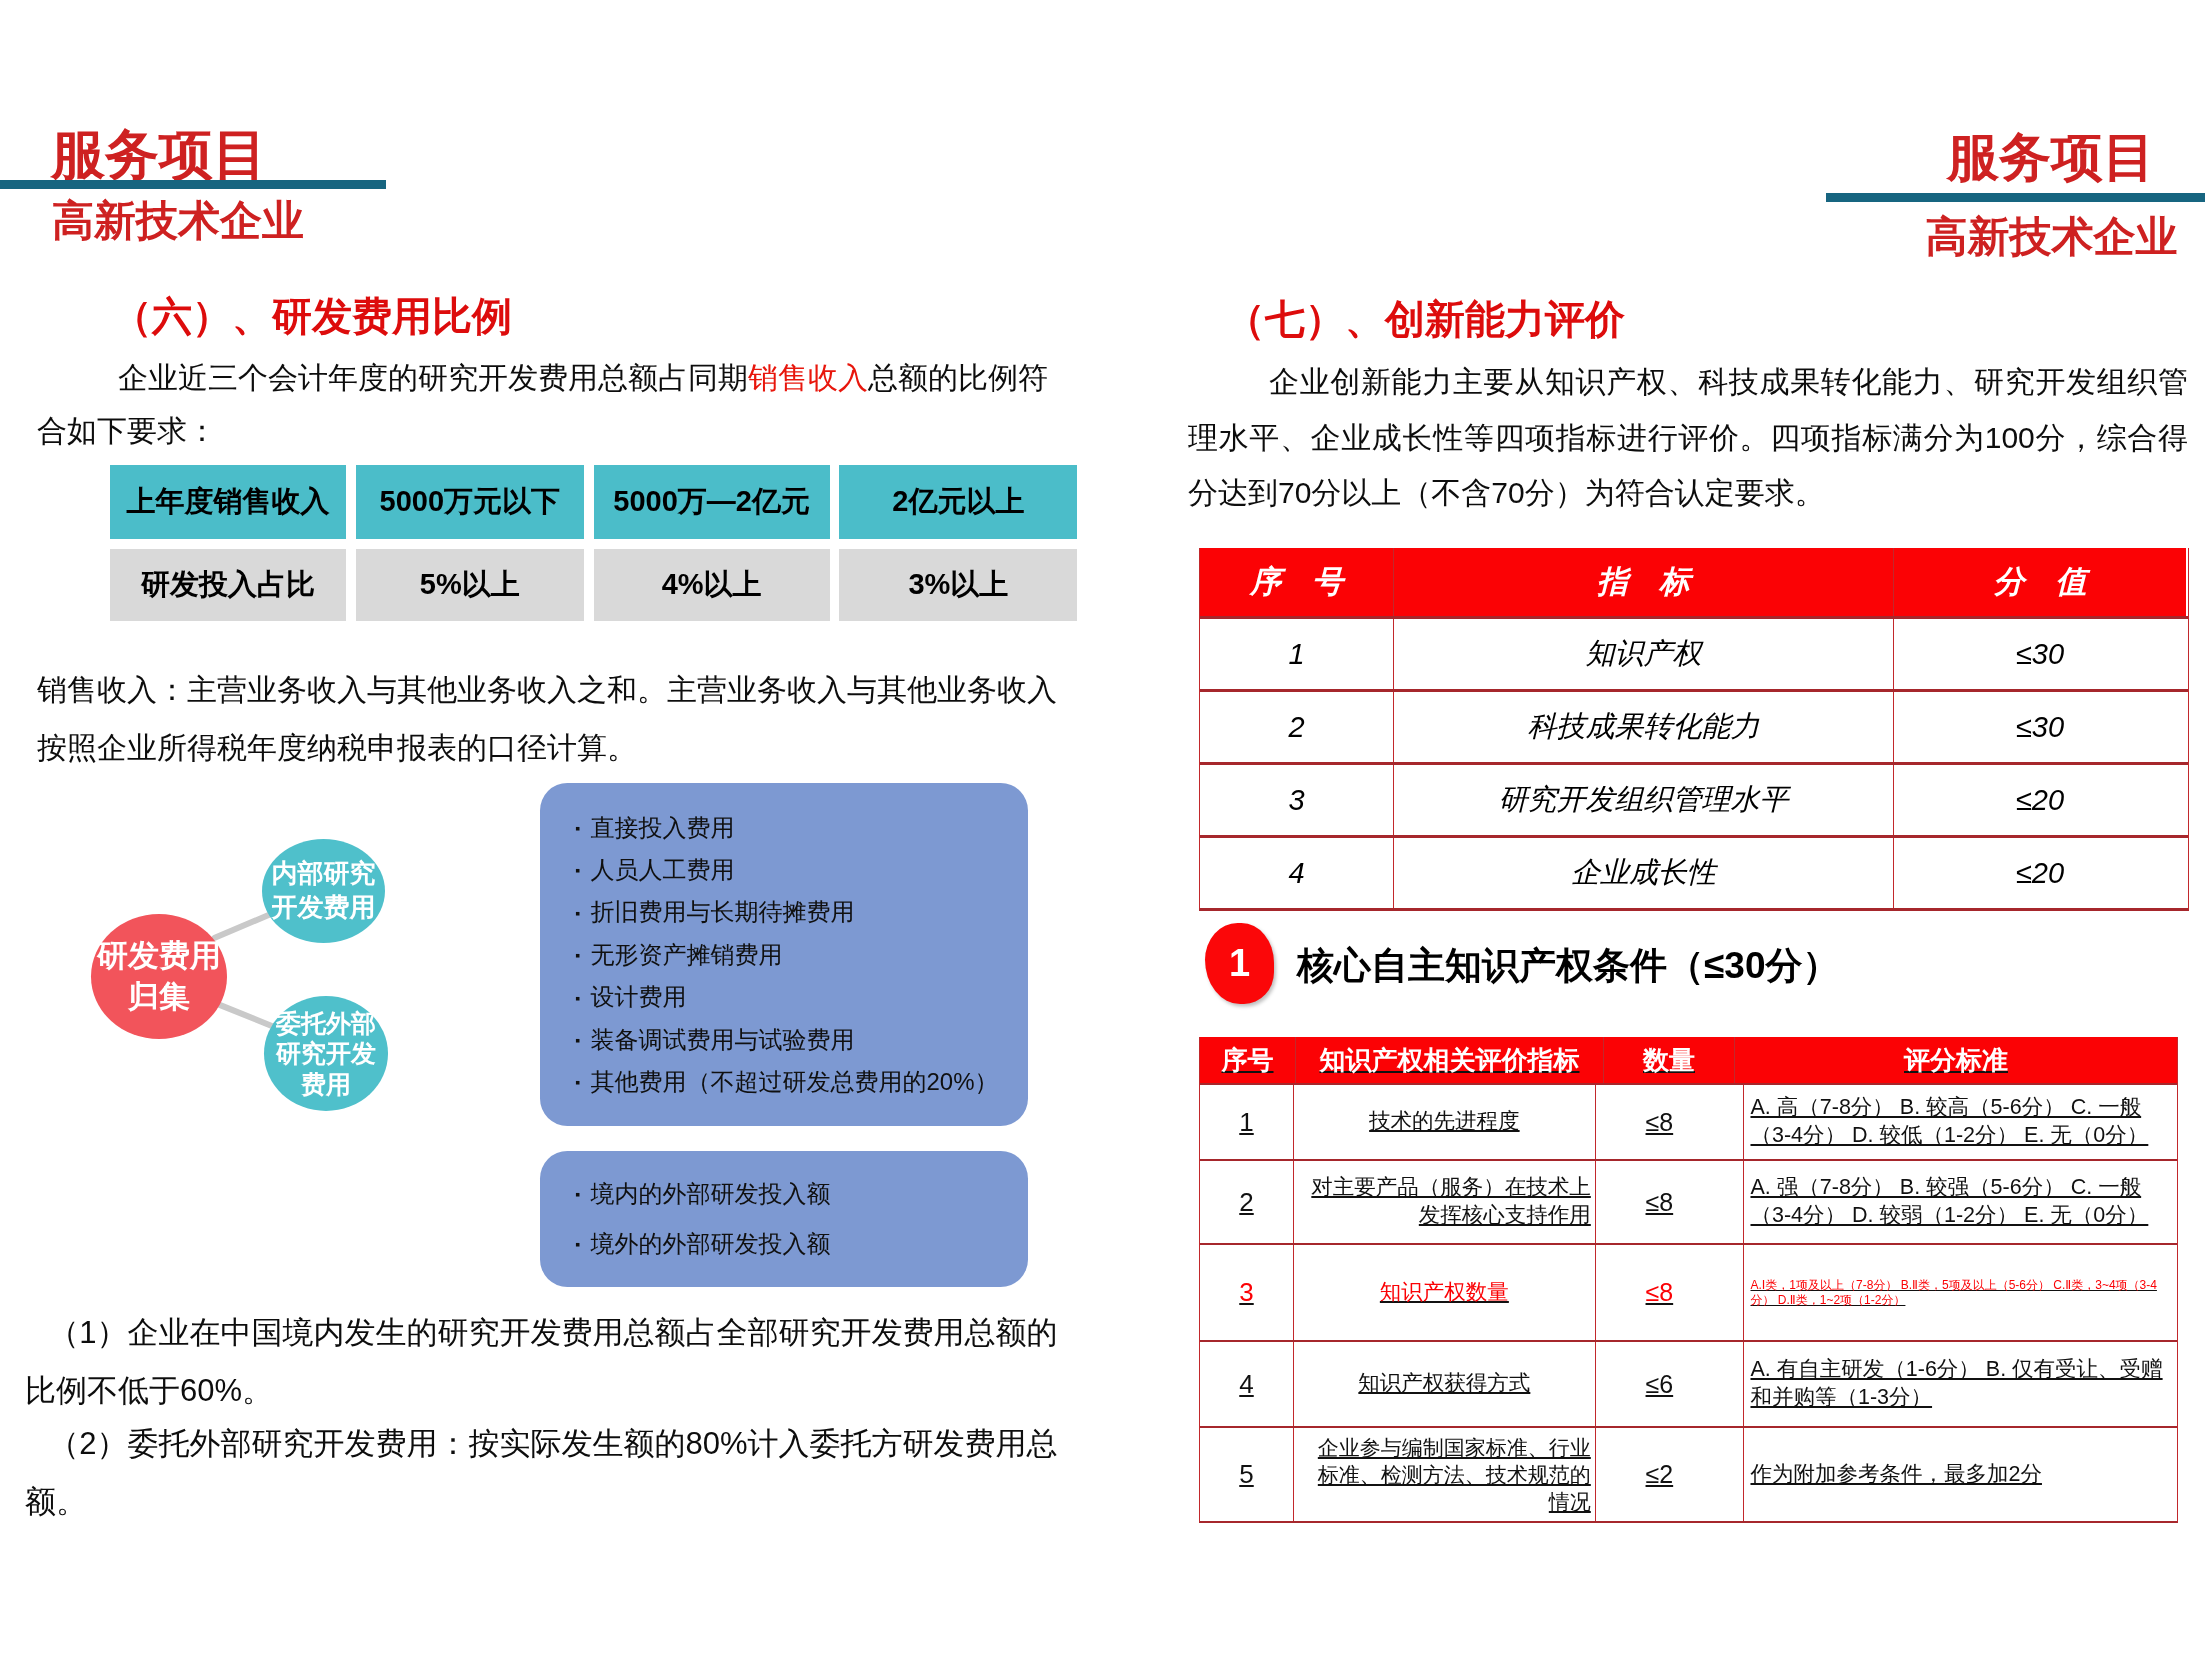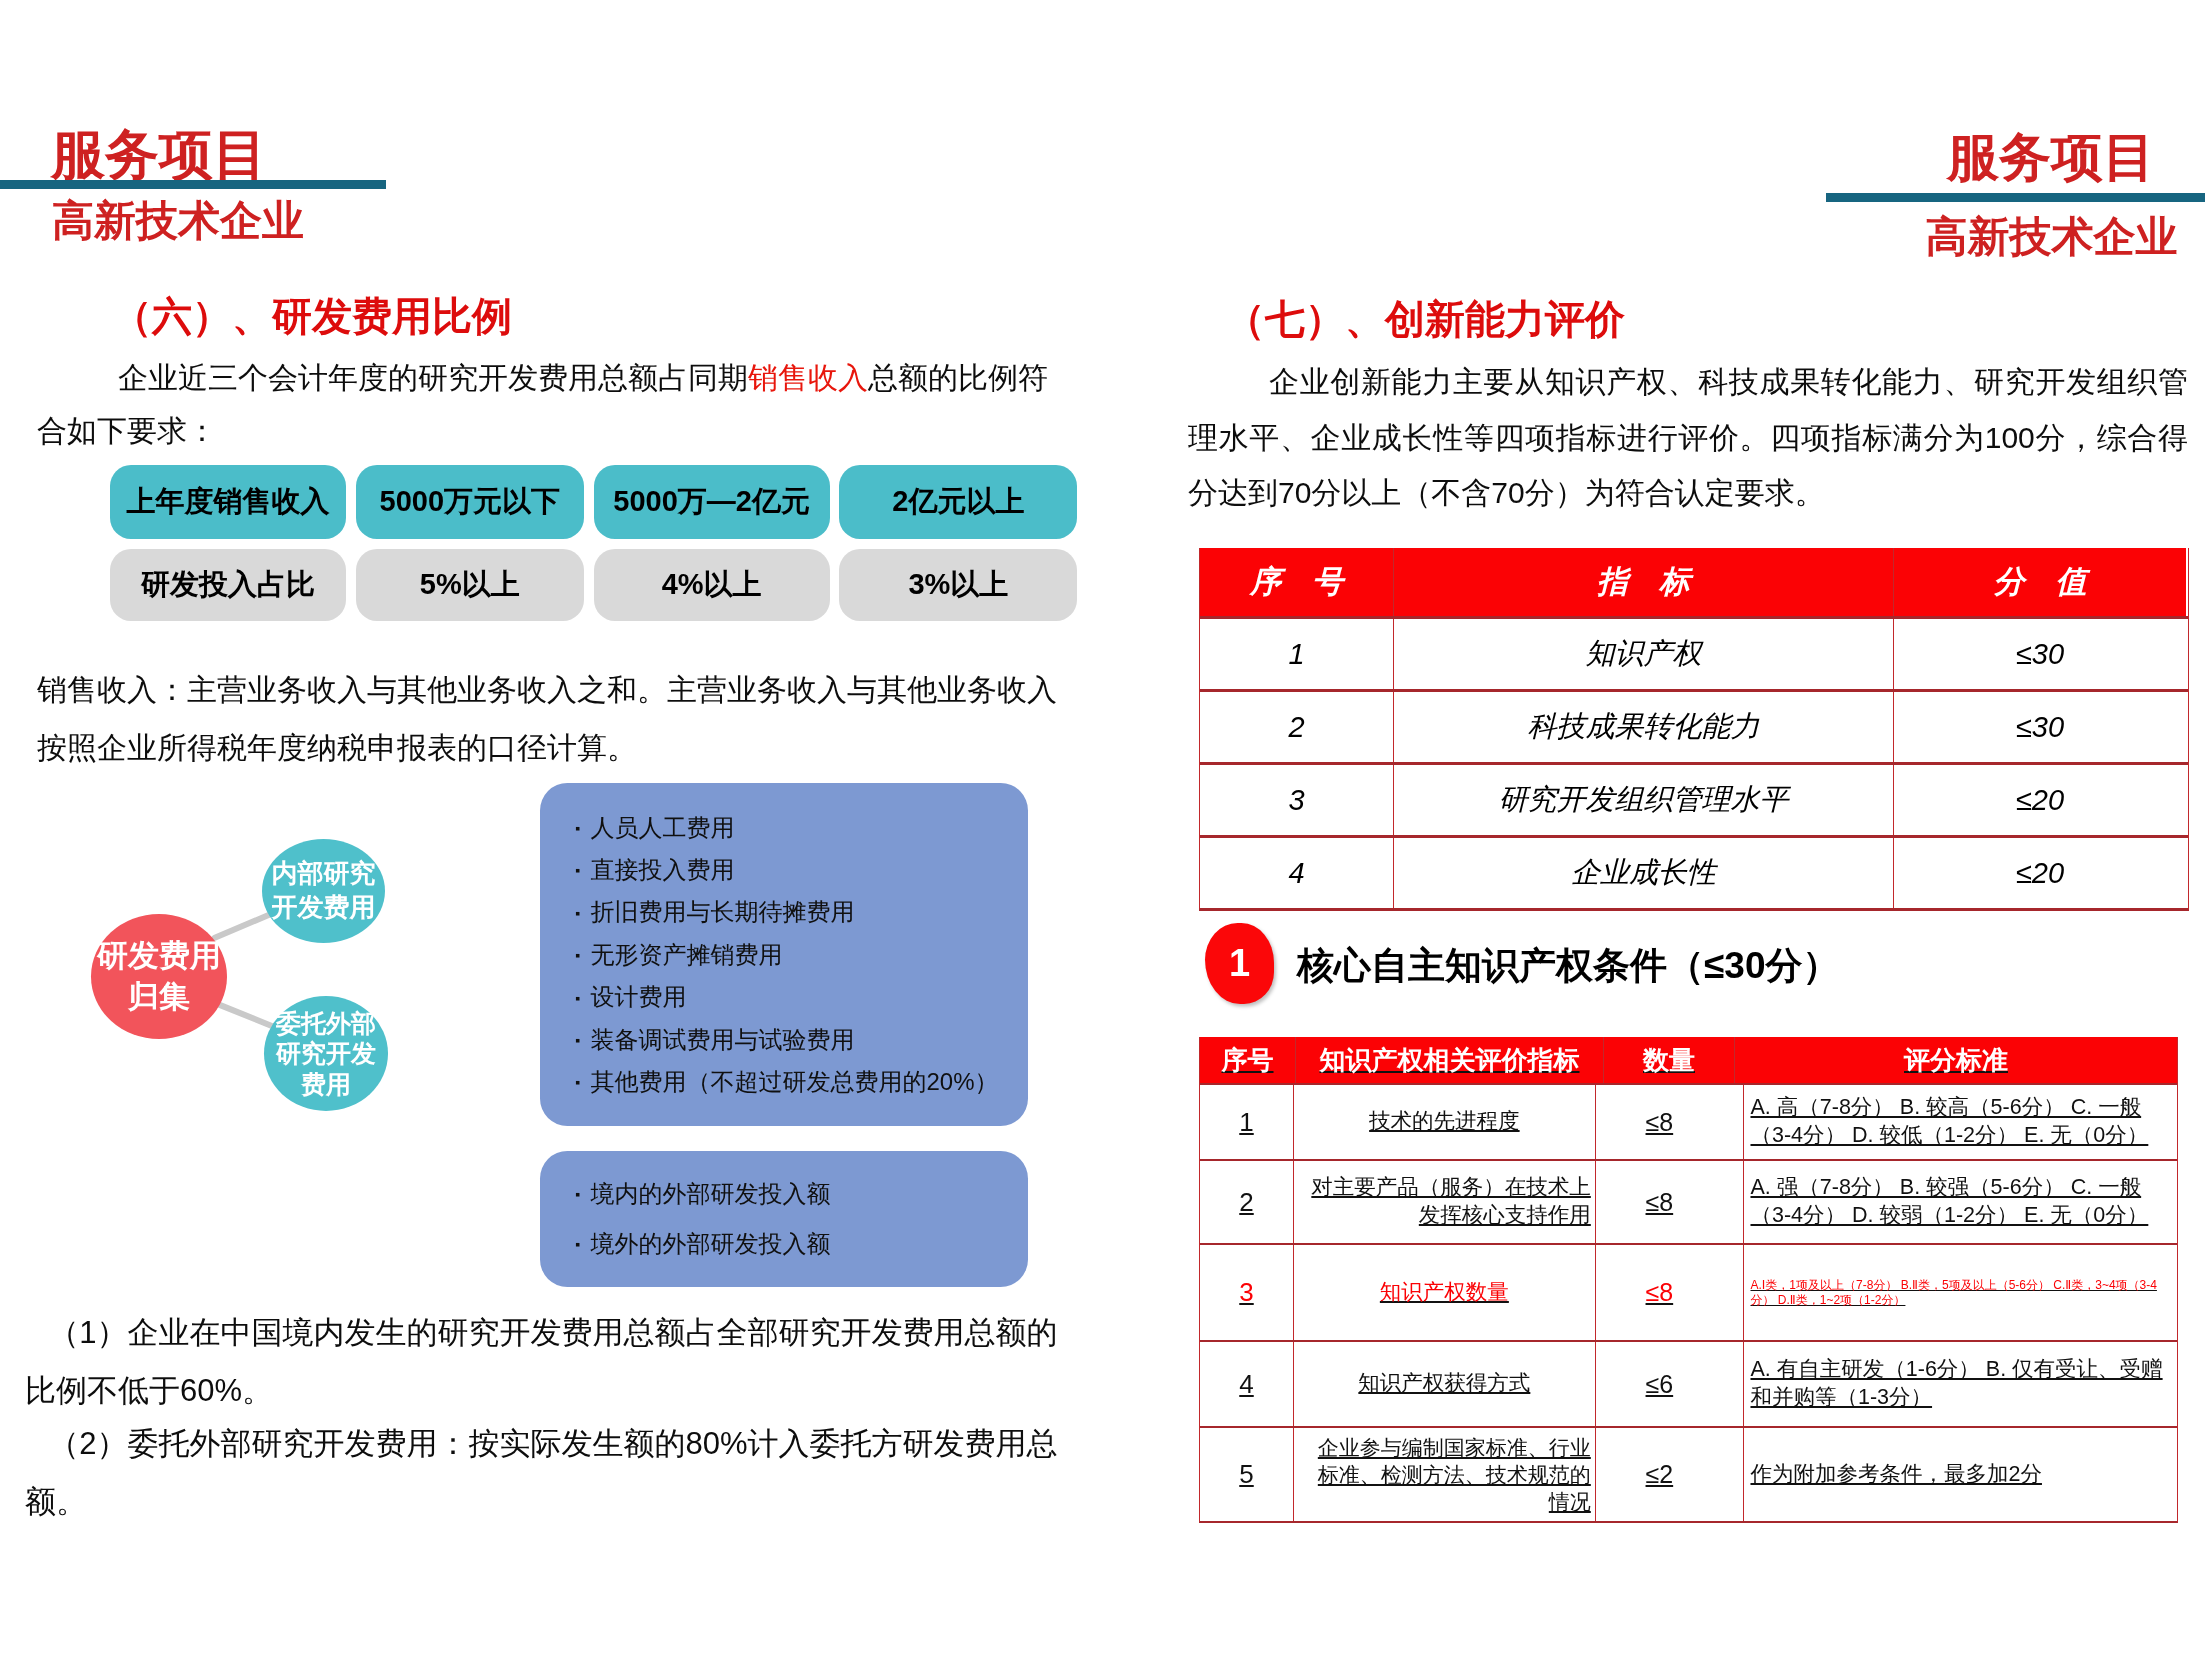--- a/index.html
+++ b/index.html
@@ -18,21 +18,21 @@
   
   .sec-title{font-size:40px;font-weight:bold;color:#dd0c0c;white-space:nowrap;}
 
   
   .para{font-size:30px;line-height:1.78;color:#0d0d0d;margin:0;}
   .indent{text-indent:2.7em;}
   .red-inline{color:#e8160c;}
 
   
   .ratio-grid{display:grid;grid-template-columns:236px 228px 236px 238px;column-gap:9.8px;row-gap:10.4px;}
-  .ratio-cell{display:flex;align-items:center;justify-content:center;font-size:29px;font-weight:bold;color:#000;border-radius:21px;}
+  .ratio-cell{display:flex;align-items:center;justify-content:center;font-size:29px;font-weight:bold;color:#000;}
   .ratio-head{background:#4bbdc9;height:74px;}
   .ratio-val{background:#d9d9d9;height:72px;}
 
   
   .node{display:flex;flex-direction:column;align-items:center;justify-content:center;
         border-radius:50%;color:#fff;font-weight:bold;text-align:center;}
   .node-red{background:#f2545b;font-size:31px;line-height:1.3;}
   .node-teal{background:#4fc0cb;}
   .conn{position:absolute;height:5.9px;background:#c9c9c9;border-radius:3.3px;transform-origin:0 50%;}
   .bluebox{background:#7d99d2;border-radius:27.4px;box-sizing:border-box;}
@@ -117,22 +117,22 @@
   <span>开发费用</span>
 </div>
 <div class="abs node node-teal" style="left:264px;top:996px;width:124px;height:115px;font-size:25px;line-height:1.22;">
   <span>委托外部</span>
   <span>研究开发</span>
   <span>费用</span>
 </div>
 
 <div class="abs bluebox" style="left:540px;top:783px;width:488px;height:343px;padding:23.5px 0 0 35px;">
   <ul>
+    <li>直接投入费用</li>
     <li>人员人工费用</li>
-    <li>直接投入费用</li>
     <li>折旧费用与长期待摊费用</li>
     <li>无形资产摊销费用</li>
     <li>设计费用</li>
     <li>装备调试费用与试验费用</li>
     <li>其他费用（不超过研发总费用的20%）</li>
   </ul>
 </div>
 
 <div class="abs bluebox" style="left:540px;top:1151px;width:488px;height:136px;display:flex;flex-direction:column;justify-content:center;padding-left:35px;">
   <ul>

